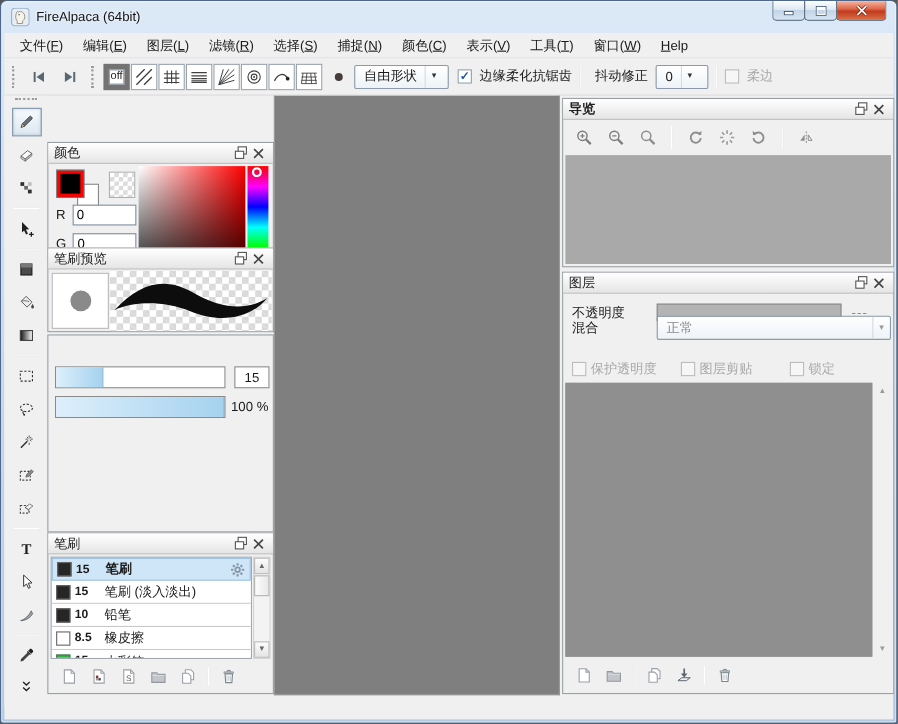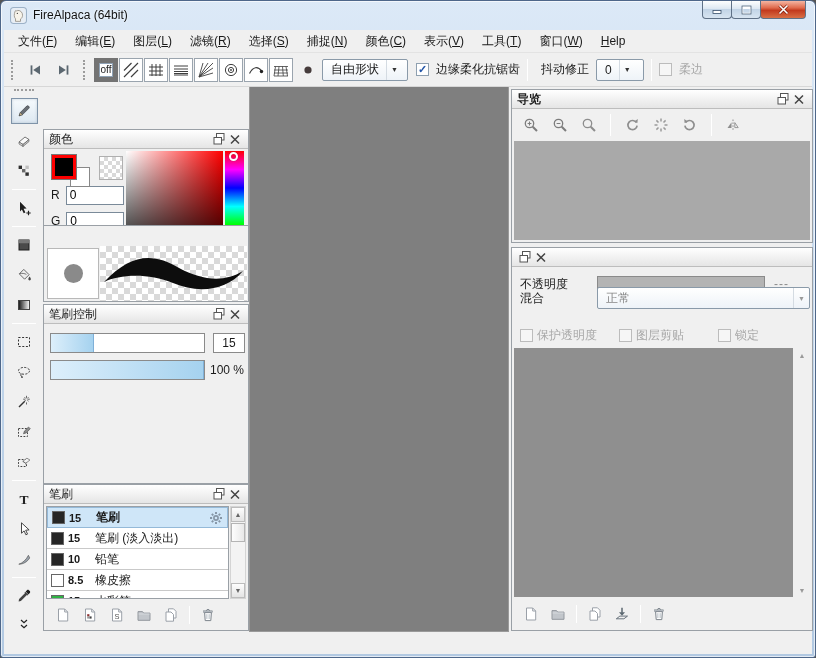--- a/index.html
+++ b/index.html
@@ -393,45 +393,45 @@
       </div>
       <div class="svbox">
         <span class="sv-marker"></span>
       </div>
       <div class="huebar" id="huebar" style="background: linear-gradient(rgb(255, 0, 0), rgb(255, 0, 255), rgb(0, 0, 255), rgb(0, 255, 255), rgb(0, 255, 0), rgb(255, 255, 0), rgb(255, 0, 0));">
         <span class="hue-marker"></span>
       </div>
     </div>
 
     <div class="panel" style="left:39px;top:138px;width:206px;height:77px;">
+      <div class="phead">
+        <span class="ttl">笔刷预览</span>
+        <span class="phbtn">
+            <svg width="16" height="16" viewBox="0 0 16 16" xmlns="http://www.w3.org/2000/svg">
+              <rect x="5.5" y="2.5" width="7.5" height="6.5" fill="#fff" stroke="#555"></rect>
+              <rect x="3" y="6.5" width="7.5" height="6.5" fill="#fff" stroke="#555"></rect>
+            </svg>
+          </span>
+        <span class="phbtn">
+            <svg width="16" height="16" viewBox="0 0 16 16" xmlns="http://www.w3.org/2000/svg">
+              <path d="M4 4.5l8 8M12 4.5l-8 8" stroke="#444" stroke-width="1.5"></path>
+            </svg>
+          </span>
+      </div>
       <div class="bp-box">
           <span class="bp-dot"></span>
         </div>
       <div class="bp-stroke checker">
         <svg viewBox="0 0 145 55" width="100%" height="100%" preserveAspectRatio="none">
           <path d="M4 36 C30 8, 52 6, 78 22 C100 34, 122 37, 141 25 C124 46, 95 47, 72 37 C48 27, 20 28, 4 36 Z" fill="#0d0d0d"></path>
         </svg>
       </div>
     </div>
 
     <div class="panel" style="left:39px;top:217px;width:206px;height:180px;">
-      <div class="phead">
-        <span class="ttl">笔刷控制</span>
-        <span class="phbtn">
-            <svg width="16" height="16" viewBox="0 0 16 16" xmlns="http://www.w3.org/2000/svg">
-              <rect x="5.5" y="2.5" width="7.5" height="6.5" fill="#fff" stroke="#555"></rect>
-              <rect x="3" y="6.5" width="7.5" height="6.5" fill="#fff" stroke="#555"></rect>
-            </svg>
-          </span>
-        <span class="phbtn">
-            <svg width="16" height="16" viewBox="0 0 16 16" xmlns="http://www.w3.org/2000/svg">
-              <path d="M4 4.5l8 8M12 4.5l-8 8" stroke="#444" stroke-width="1.5"></path>
-            </svg>
-          </span>
-      </div>
       <div class="track" style="top:28px;">
           <div class="fill" id="size-fill" style="width: 28%;"></div>
         </div>
       <div class="valbox" style="top:28px;">
           <span>15</span>
         </div>
       <div class="track" style="top:55px;">
           <div class="fill" id="opacity-fill" style="width: 100%;"></div>
         </div>
       <div class="vallabel" style="top:55px;align-items:center;">
@@ -606,20 +606,21 @@
               <path d="M6.5 5.2L2.5 11h4z" fill="#8e8e8e"></path>
               <path d="M9.8 5.6l3.4 5h-3.4z" fill="none" stroke="#8e8e8e" stroke-width="0.9"></path>
             </svg>
           </span>
         </div>
       <div class="nav-preview" id="nav-preview" style="background: rgb(169, 169, 169);"></div>
     </div>
 
     <div class="panel" style="left:507px;top:160px;width:302px;height:384px;">
       <div class="phead">
+        <span class="ttl">图层</span>
         <span class="phbtn">
             <svg width="16" height="16" viewBox="0 0 16 16" xmlns="http://www.w3.org/2000/svg">
               <rect x="5.5" y="2.5" width="7.5" height="6.5" fill="#fff" stroke="#555"></rect>
               <rect x="3" y="6.5" width="7.5" height="6.5" fill="#fff" stroke="#555"></rect>
             </svg>
           </span>
         <span class="phbtn">
             <svg width="16" height="16" viewBox="0 0 16 16" xmlns="http://www.w3.org/2000/svg">
               <path d="M4 4.5l8 8M12 4.5l-8 8" stroke="#444" stroke-width="1.5"></path>
             </svg>

